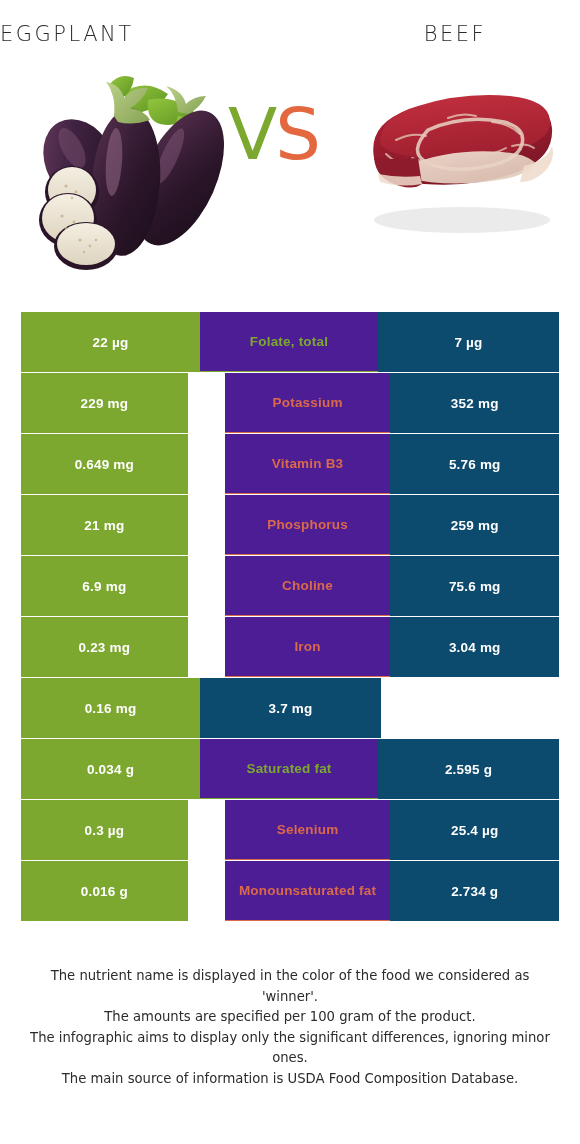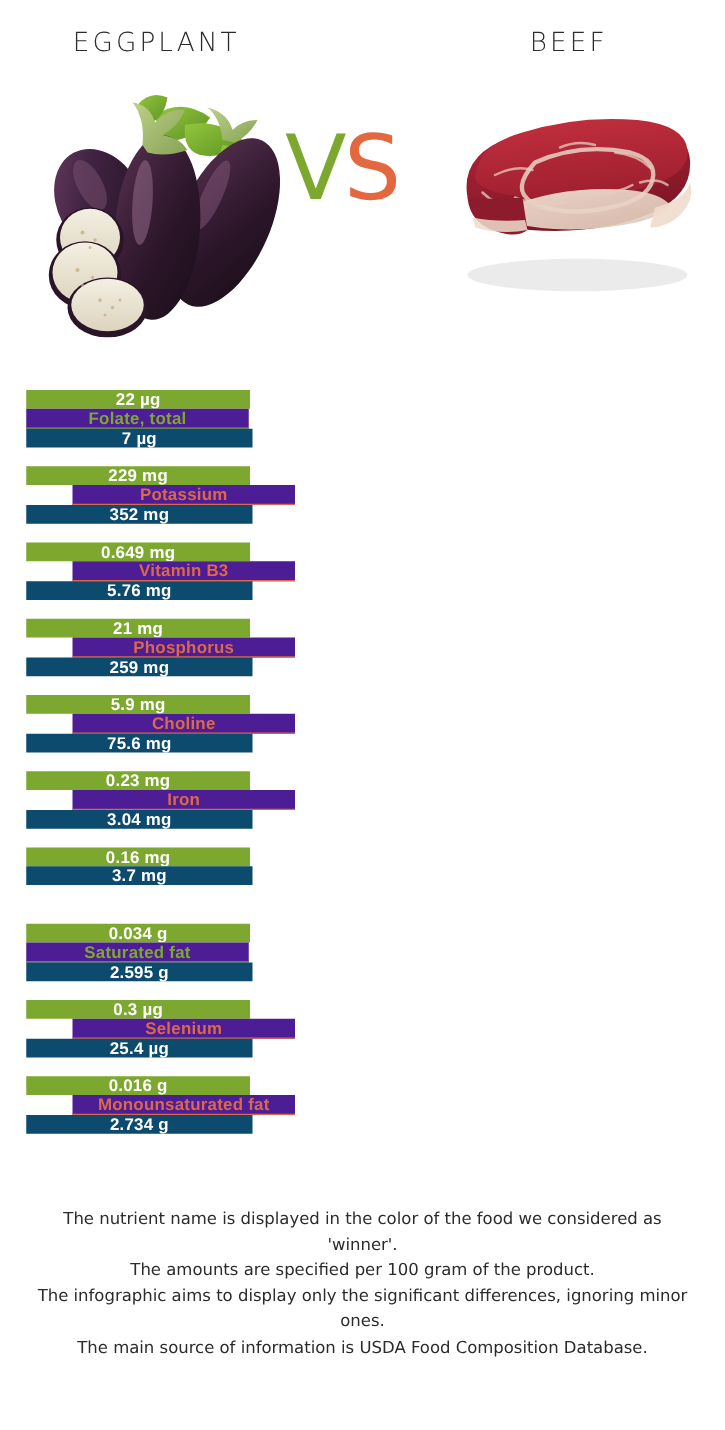--- a/index.html
+++ b/index.html
@@ -20,21 +20,21 @@
   .food-title{
     position:absolute;
     top:22px;
     font-size:21px;
     letter-spacing:2.5px;
     color:#2b2b2b;
     font-weight:300;
     font-family:"DejaVu Sans", sans-serif;
     -webkit-font-smoothing:antialiased;
   }
-  .food-title.left{ left:0; width:250px; text-align:center;}
+  .food-title.left{ left:0; width:250px; }
   .food-title.right{ left:330px; width:250px; text-align:center;}
 
   
   .hero{
     position:relative;
     height:225px;
   }
   .hero-img{
     position:absolute;
     top:0;
@@ -58,21 +58,20 @@
     position:absolute;
     left:21px;
     top:312px;
     width:538px;
   }
   .row{
     display:flex;
     height:60px;
     margin-bottom:1px;
     position:relative;
-    flex-direction:column;
   }
   .cell{
     display:flex;
     align-items:center;
     justify-content:center;
     font-size:13.5px;
     font-weight:600;
     letter-spacing:0.2px;
   }
   .cell.left{
@@ -255,21 +254,21 @@
     <div class="cell right">5.76 mg</div>
   </div>
 
   <div class="row">
     <div class="cell left">21 mg</div>
     <div class="cell mid mid-win-orange">Phosphorus</div>
     <div class="cell right">259 mg</div>
   </div>
 
   <div class="row">
-    <div class="cell left">5.9 mg</div>
+    <div class="cell left">6.9 mg</div>
     <div class="cell mid mid-win-orange">Choline</div>
     <div class="cell right">75.6 mg</div>
   </div>
 
   <div class="row">
     <div class="cell left">0.23 mg</div>
     <div class="cell mid mid-win-orange">Iron</div>
     <div class="cell right">3.04 mg</div>
   </div>
 

